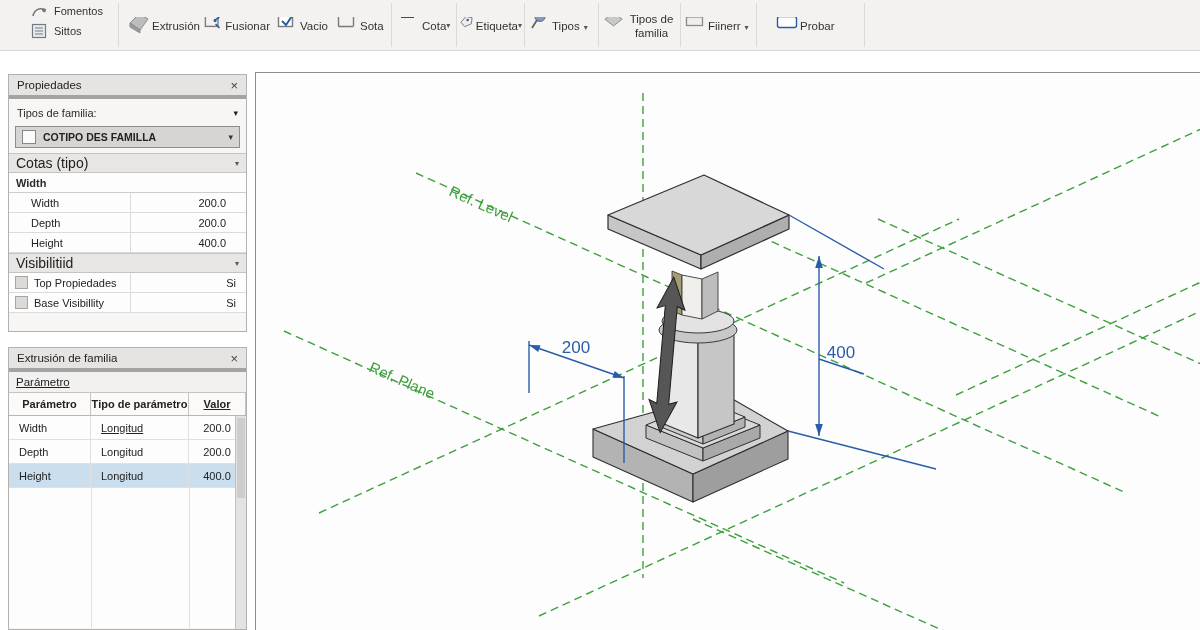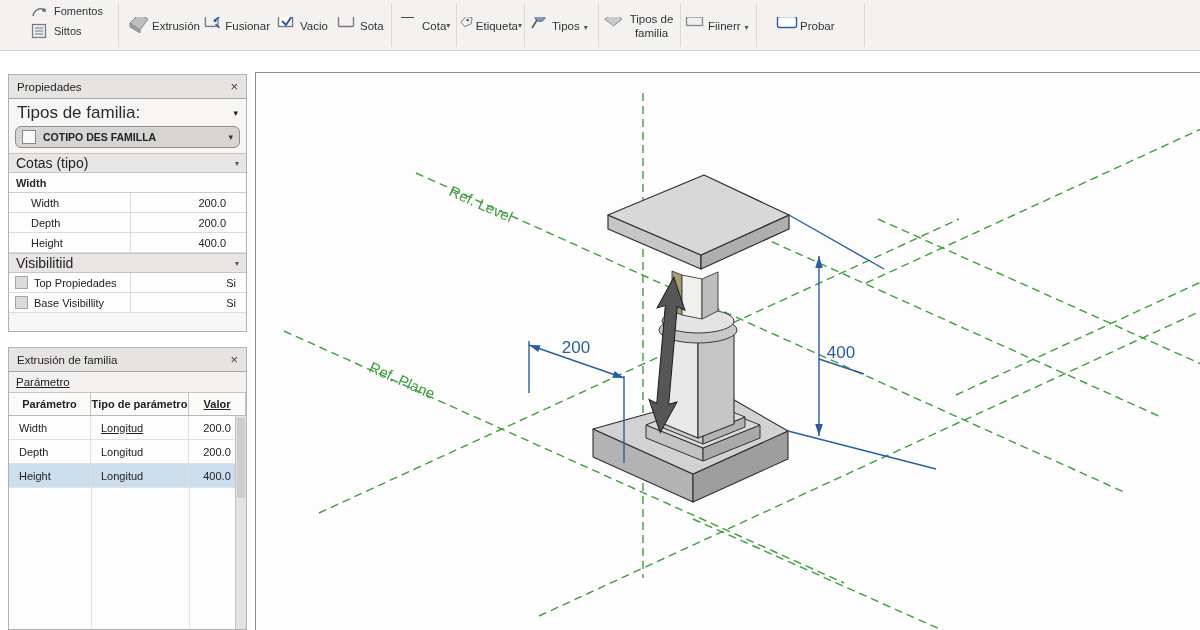--- a/index.html
+++ b/index.html
@@ -19,30 +19,30 @@
   .ribbon-btn .lbl{font-size:11.5px;color:#333;margin-top:3px;white-space:nowrap;line-height:1.15;}
   .ribbon-btn .lbl2{font-size:11.5px;color:#333;margin-top:3px;text-align:center;line-height:1.2;width:60px;}
   .ribbon-btn .caret-below{font-size:8px;color:#555;line-height:6px;margin-top:2px;}
   .caret-inline{font-size:8px;color:#555;margin-left:4px;}
   .small-btn{position:absolute;left:30px;height:18px;display:flex;align-items:center;gap:6px;}
   .small-btn .lbl{font-size:11px;color:#333;}
 
   
   .panel{position:absolute;left:8px;width:239px;background:#f7f6f5;
          border:1px solid #b3b1af;box-sizing:border-box;}
-  .panel-header{height:24px;background:#e6e4e2;border-bottom:1px solid #a3a3a3;
+  .panel-header{height:24px;background:#e6e4e2;border-bottom:4px solid #a3a3a3;
                 display:flex;align-items:center;padding:0 8px;box-sizing:border-box;}
   .panel-title{font-size:11.5px;color:#222;flex:1;}
   .panel-close{font-size:13px;color:#444;cursor:default;line-height:1;}
 
   .props{top:74px;height:258px;}
   .ft-row{height:27px;display:flex;align-items:center;padding:0 8px;box-sizing:border-box;}
-  .ft-row .t{font-size:17px;flex:1;}
+  .ft-row .t{font-size:11px;flex:1;}
   .ft-row .ar{font-size:9px;color:#222;}
-  .combo{margin:0 6px;height:22px;background:#d7d5d3;border:1px solid #8f8d8b;border-radius:6px;
+  .combo{margin:0 6px;height:22px;background:#d7d5d3;border:1px solid #8f8d8b;border-radius:0;
          display:flex;align-items:center;padding:0 6px;box-sizing:border-box;gap:7px;}
   .combo .cb{width:12px;height:12px;background:#fbfbfb;border:1px solid #8a8886;}
   .combo .val{font-size:10.5px;font-weight:bold;color:#222;flex:1;white-space:nowrap;overflow:hidden;}
   .combo .ar{font-size:9px;color:#333;}
   .secbar{height:20px;background:#e8e6e4;border-top:1px solid #c6c4c2;border-bottom:1px solid #c6c4c2;
           display:flex;align-items:center;padding:0 7px;box-sizing:border-box;margin-top:5px;}
   .secbar .t{font-size:14px;color:#222;flex:1;}
   .secbar .ar{font-size:8px;color:#555;}
   .ptable{background:#fdfdfd;}
   .prow{height:20px;display:flex;align-items:center;border-bottom:1px solid #dddbd9;

